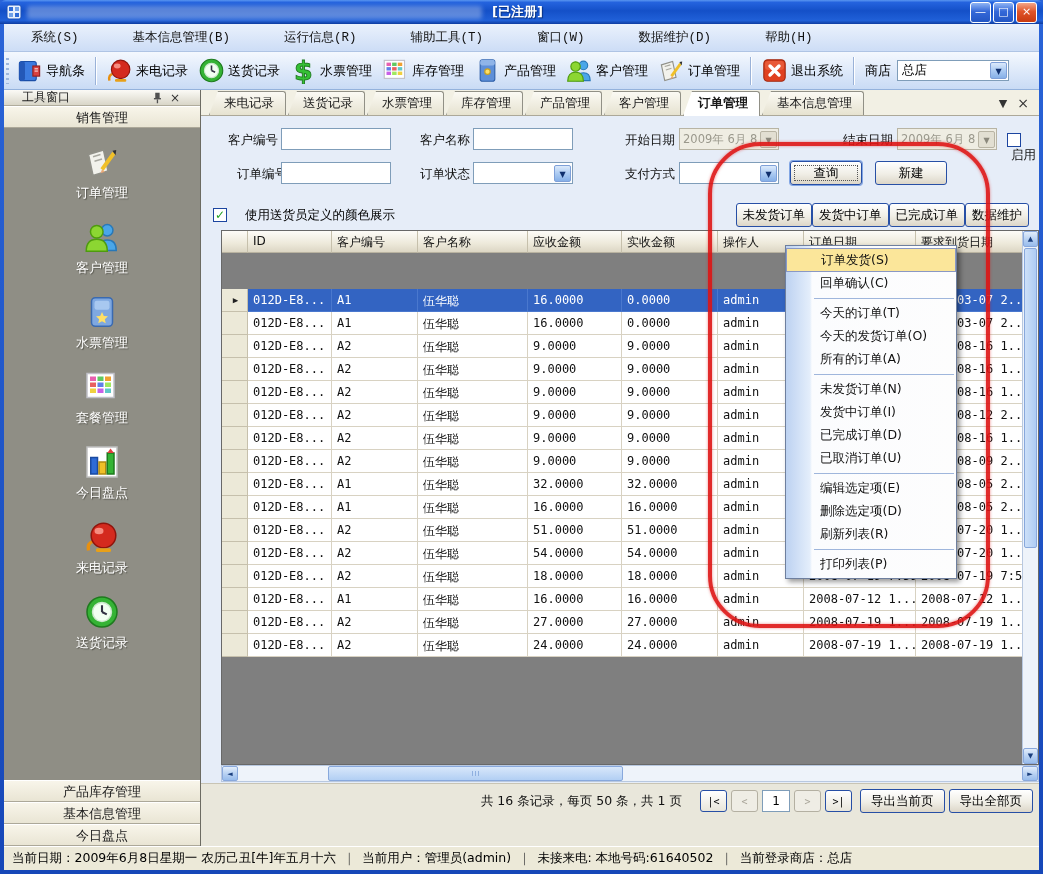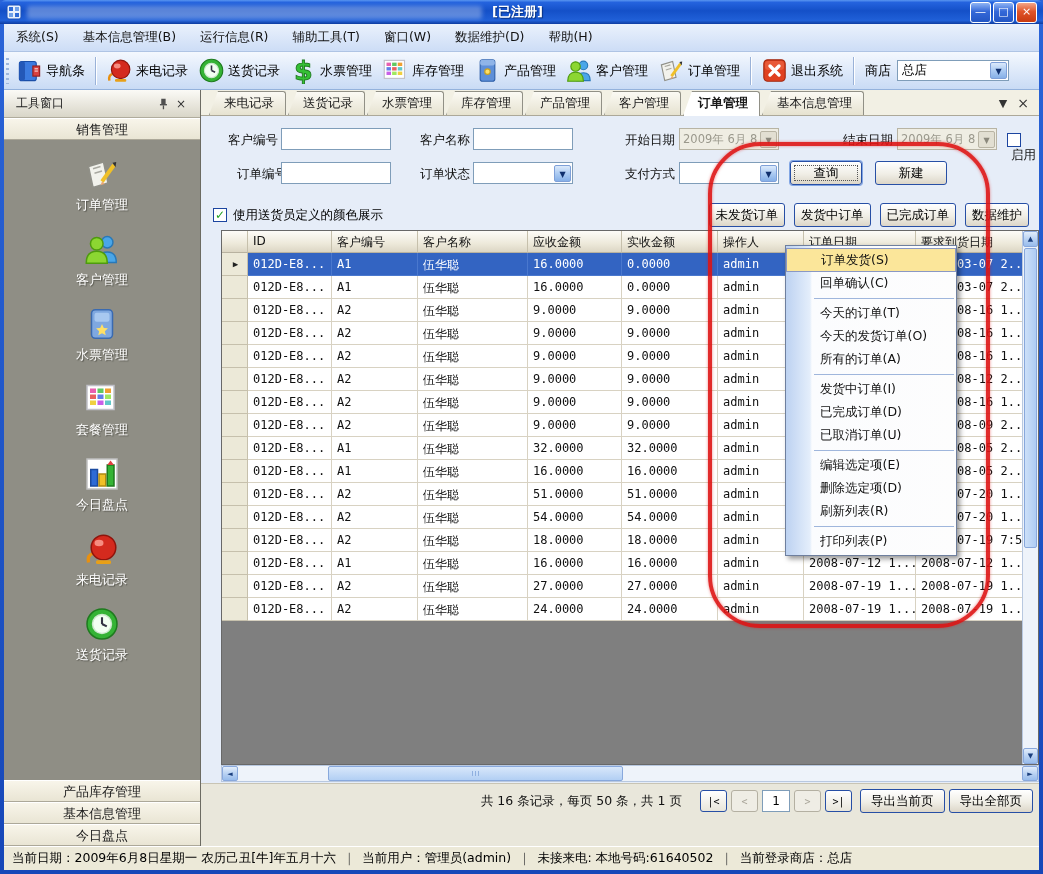--- a/index.html
+++ b/index.html
@@ -12,41 +12,41 @@
   .app-icon{width:16px;height:16px;margin-right:5px;flex:0 0 auto;}
   .title-blur{width:455px;height:13px;border-radius:3px;background:rgba(255,255,255,.30);filter:blur(2.2px);margin-right:10px;}
   .title-reg{font-weight:bold;font-size:13px;text-shadow:1px 1px 1px #08307E;}
   .win-controls{margin-left:auto;display:flex;gap:2px;}
   .wbtn{width:21px;height:21px;border:1px solid #fff;border-radius:3px;color:#fff;font-size:11px;line-height:18px;
     text-align:center;background:linear-gradient(#8FB4F4,#3468D8 45%,#2356C4);cursor:default;}
   .wbtn.close{background:linear-gradient(#F4A688,#E05428 45%,#C83A10);}
   
   .menubar{position:absolute;top:24px;left:4px;right:4px;height:28px;display:flex;align-items:center;
     background:linear-gradient(#EAF1FC,#CDDDF6);border-bottom:1px solid #AFC4E4;font-size:12.5px;color:#111;}
-  .menu-item{padding:4px 12px;cursor:default;}
+  .menu-item{padding:4px 27px;cursor:default;font-family:Liberation Mono, monospace;}
   
   .toolbar{position:absolute;top:52px;left:4px;right:4px;height:38px;display:flex;align-items:center;
     background:linear-gradient(#F4F8FE,#C9DBF5);border-bottom:1px solid #94B2DC;font-size:13px;}
   .tb-grip{width:8px;height:26px;margin:0 2px;background:repeating-linear-gradient(180deg,#9DB6DC 0 2px,transparent 2px 5px);width:3px;}
   .tb-btn{display:flex;align-items:center;gap:3px;border:none;background:transparent;padding:3px 5px;font-size:13px;
     font-family:inherit;color:#000;cursor:default;}
   .tb-ic{width:27px;height:27px;display:inline-block;}
   .tb-ic svg{width:100%;height:100%;}
   .tb-sep{width:1px;height:28px;background:#9AB2D8;margin:0 5px;box-shadow:1px 0 0 #fff;}
   .shop-group{display:flex;align-items:center;gap:6px;margin-left:6px;}
   .shop-combo{width:112px;height:21px;background:#fff;border:1px solid #7F9DB9;display:flex;align-items:center;}
   .shop-combo .val{flex:1;padding:0 4px;font-size:12.5px;}
   .combo-arrow{width:17px;height:17px;margin:1px;text-align:center;font-size:8px;line-height:17px;color:#10306E;
     background:linear-gradient(#DCEAFB,#ACCBF2 50%,#86B0E8);border:1px solid #7FA0D8;border-radius:2px;}
   
   .bodyrow{position:absolute;top:90px;left:4px;right:4px;bottom:28px;display:flex;}
   
   .sidebar{width:197px;background:#8F8E85;border-right:1px solid #6C6B62;display:flex;flex-direction:column;}
-  .tool-header{height:28px;background:linear-gradient(#FBFAF6,#D9D6C8);border-bottom:1px solid #B0AC9C;
-    display:flex;align-items:center;padding:0 12px;font-size:12px;color:#222;}
+  .tool-header{height:16px;background:linear-gradient(#FBFAF6,#D9D6C8);border-bottom:1px solid #B0AC9C;
+    display:flex;align-items:center;padding:0 18px;font-size:12px;color:#222;}
   .tool-header .t{flex:1;}
   .pin-ic{width:14px;height:14px;margin-right:4px;}
   .hdr-x{width:14px;text-align:center;font-size:12px;color:#333;cursor:default;}
   .side-section{height:22px;background:linear-gradient(#F8F5EA,#E9E5D4);border-top:1px solid #fff;border-bottom:1px solid #ACA899;
     text-align:center;font-size:13px;line-height:21px;color:#1A1A1A;cursor:default;}
   .side-items{flex:1;display:flex;flex-direction:column;align-items:center;padding-top:16px;gap:17px;overflow:hidden;}
   .side-item{display:flex;flex-direction:column;align-items:center;gap:4px;cursor:default;}
   .side-ic{width:36px;height:36px;}
   .side-ic svg{width:100%;height:100%;}
   .side-lb{color:#fff;font-size:13px;text-shadow:1px 1px 1px #55544C;}
@@ -73,26 +73,26 @@
   .f-field.disabled .val{color:#9A988C;}
   .f-field.disabled .combo-arrow{background:#E2DFD2;border-color:#B8B4A4;color:#8A887C;}
   .chk{width:14px;height:14px;border:1px solid #1C45A0;background:#fff;display:inline-block;vertical-align:-3px;
     text-align:center;line-height:13px;font-size:12px;color:#21A121;font-weight:bold;}
   .xp-btn{height:24px;border:1px solid #274FA5;border-radius:3px;background:linear-gradient(#FFFFFF,#F0EEE6 55%,#DCD6C8);
     font-size:12.5px;font-family:inherit;color:#000;padding:1px 10px;cursor:default;}
   .btn-query{position:absolute;left:589px;top:-1px;width:72px;box-shadow:0 0 0 1px #82A6E4;}
   .btn-query::after{content:"";position:absolute;inset:3px;border:1px dotted #555;}
   .btn-new{position:absolute;left:674px;top:-1px;width:72px;}
   .chk-row{position:absolute;top:86px;left:12px;right:10px;height:26px;display:flex;align-items:center;font-size:12.5px;}
-  .chk-row .lbl{margin-left:6px;}
-  .st-btns{margin-left:auto;display:flex;gap:9px;}
+  .chk-row .lbl{margin-left:18px;}
+  .st-btns{margin-left:auto;display:flex;}
   .st-btn{padding:1px 6px;}
   
   .grid{position:absolute;left:20px;top:114px;width:818px;height:535px;border:1px solid #686868;background:#7F7F7F;display:flex;}
-  .grid-cols{flex:1;display:flex;flex-direction:column;overflow:hidden;}
+  .grid-cols{flex:1;display:flex;flex-direction:column;overflow:hidden;gap:36px;}
   .g-head{display:flex;height:22px;flex:0 0 auto;}
   .gh-cell{flex:0 0 auto;background:linear-gradient(#FDFCF8,#EDE9DA 60%,#DCD6C4);border-right:1px solid #C6C0AC;
     border-bottom:1px solid #B8B2A0;font-size:12px;padding:3px 4px 0 5px;white-space:nowrap;overflow:hidden;color:#111;}
   .gh-cell.corner{width:26px;}
   .g-row{display:flex;height:23px;flex:0 0 auto;background:#fff;}
   .g-cell{flex:0 0 auto;border-right:1px solid #D8D2C2;border-bottom:1px solid #D8D2C2;font-size:12px;
     font-family:"DejaVu Sans Mono","DejaVu Sans",monospace;padding:4px 3px 0 5px;white-space:nowrap;overflow:hidden;color:#101010;}
   .g-cell.rowsel{width:26px;background:#ECE9D8;border-right:1px solid #C6C0AC;border-bottom:1px solid #C6C0AC;
     text-align:center;font-size:9px;padding-top:6px;color:#222;}
   .g-row.sel .g-cell:not(.rowsel){background:#3364C2;color:#fff;border-right-color:#4A78CE;border-bottom-color:#4A78CE;}
@@ -657,20 +657,21 @@
         </div>
 
         <div class="ctx-menu">
             <div class="cm-item hl">订单发货(S)</div>
             <div class="cm-item">回单确认(C)</div>
             <div class="cm-sep"></div>
             <div class="cm-item">今天的订单(T)</div>
             <div class="cm-item">今天的发货订单(O)</div>
             <div class="cm-item">所有的订单(A)</div>
             <div class="cm-sep"></div>
+            <div class="cm-item">未发货订单(N)</div>
             <div class="cm-item">发货中订单(I)</div>
             <div class="cm-item">已完成订单(D)</div>
             <div class="cm-item">已取消订单(U)</div>
             <div class="cm-sep"></div>
             <div class="cm-item">编辑选定项(E)</div>
             <div class="cm-item">删除选定项(D)</div>
             <div class="cm-item">刷新列表(R)</div>
             <div class="cm-sep"></div>
             <div class="cm-item">打印列表(P)</div>
           </div>

